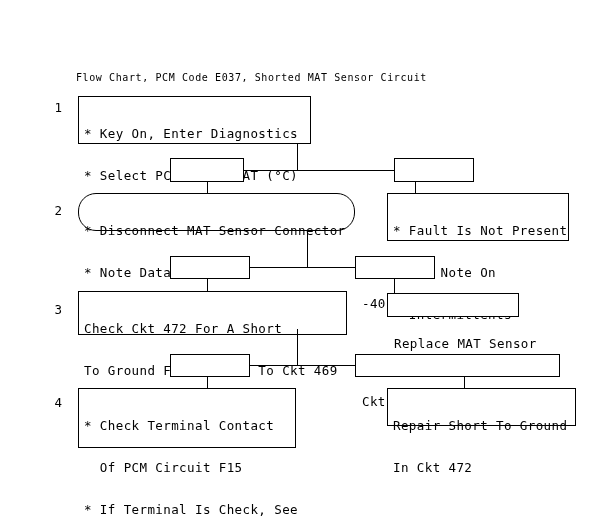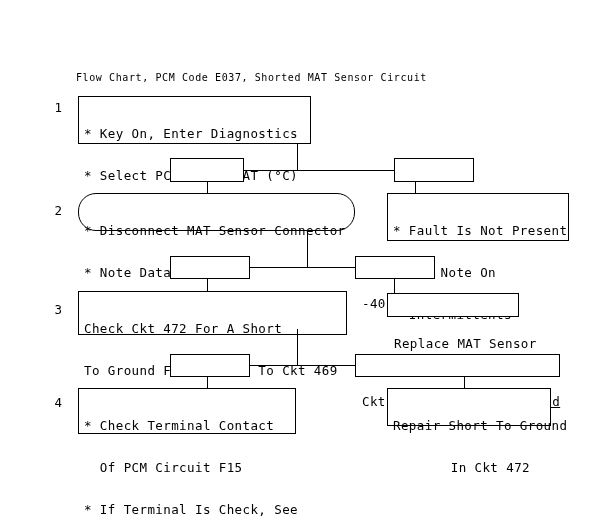--- a/index.html
+++ b/index.html
@@ -13,21 +13,21 @@
     position:absolute;left:28px;top:72px;
     font-size:10px;letter-spacing:0.6px;white-space:pre;margin-left:48px;
   }
   .stepnum{
     position:absolute;font-size:12.5px;white-space:pre;text-align:right;width:14px;
   }
   .box{
     position:absolute;border:1px solid #000;background:#fff;
     font-size:12.5px;line-height:14px;letter-spacing:0.4px;
     white-space:pre;box-sizing:border-box;
-    padding:2px 20px 2px 5px;
+    padding:2px 4px 2px 5px;
   }
   .box .ln{display:block;white-space:pre;}
   .small{padding:2px 5px 2px 6px;}
   .bold{font-weight:bold;}
   .uline{text-decoration:underline;}
   .line{position:absolute;background:#000;}
   .line.h{height:1px;}
   .line.v{width:1px;}
 </style>
 </head>
@@ -99,25 +99,25 @@
     <span class="ln"><span>Ckt 472 </span><span class="bold">OK</span></span>
   </div>
   <div class="box small" style="left:355px;top:354px;width:205px;height:23px;line-height:18px;">
     <span class="ln"><span>Ckt 472 </span><span class="uline">Shorted To Ground</span></span>
   </div>
 
   <div class="line v" style="left:207px;top:377px;height:11px;"></div>
   <div class="line v" style="left:464px;top:377px;height:11px;"></div>
 
   <div class="stepnum" style="left:48px;top:395px;">4</div>
-  <div class="box" style="left:78px;top:388px;width:218px;height:46px;">
+  <div class="box" style="left:78px;top:388px;width:218px;height:60px;">
     <span class="ln">* Check Terminal Contact</span>
     <span class="ln">  Of PCM Circuit F15</span>
     <span class="ln">* If Terminal Is Check, See</span>
     
   </div>
 
-  <div class="box" style="left:387px;top:388px;width:164px;height:38px;text-align:right;">
+  <div class="box" style="left:387px;top:388px;width:189px;height:38px;">
     <span class="ln">Repair Short To Ground</span>
     <span class="ln">In Ckt 472</span>
   </div>
 
 </div>
 
 </body></html>

